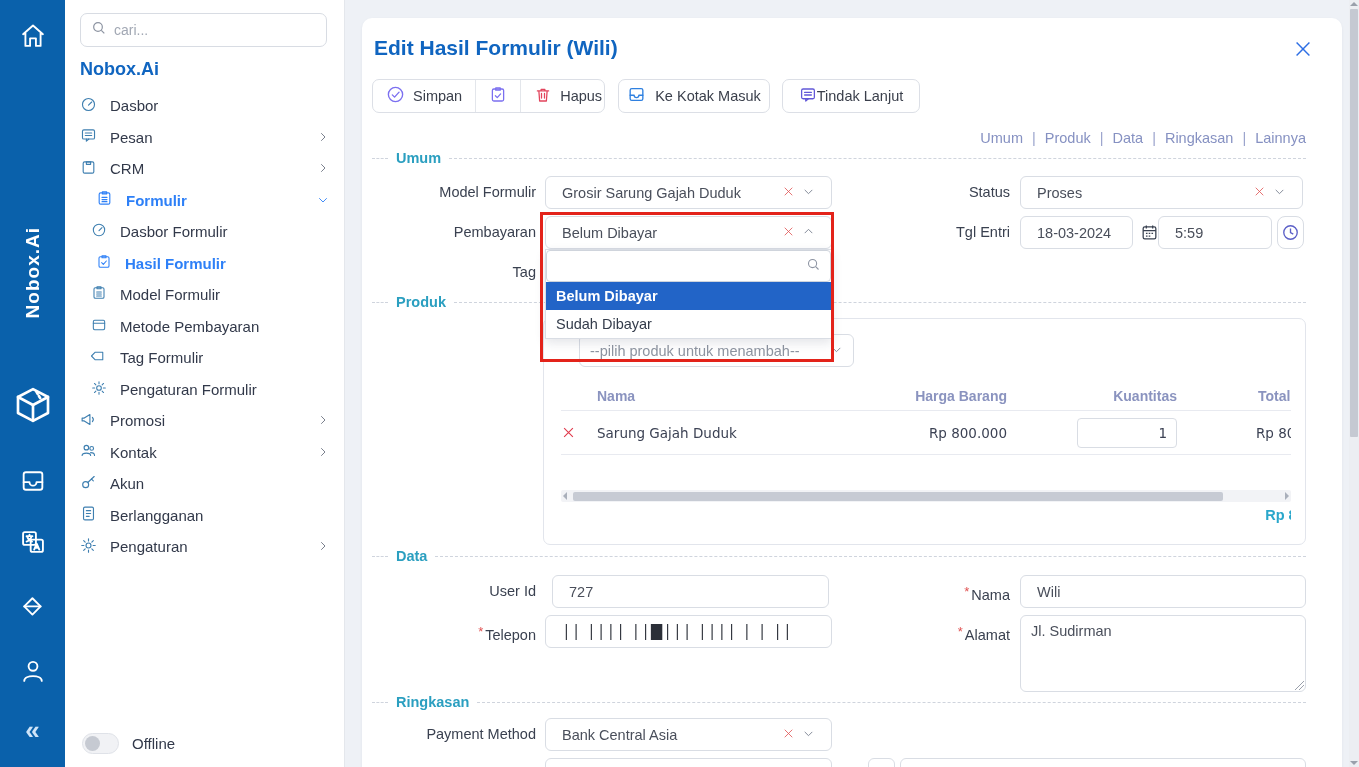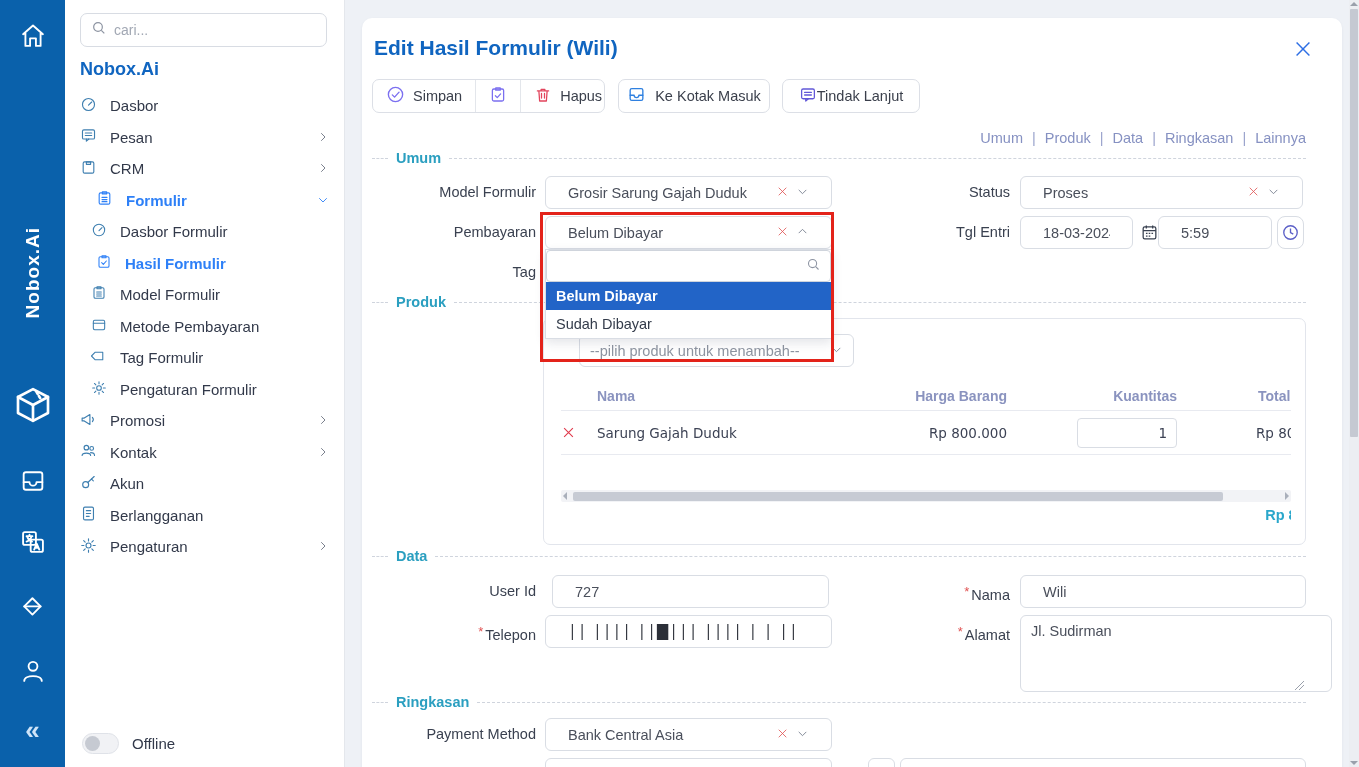--- a/index.html
+++ b/index.html
@@ -60,21 +60,21 @@
 
   .sec-head { position:absolute; left:10px; right:36px; height:16px; display:flex; align-items:center; gap:8px; }
   .sec-head .pre { width:16px; border-top:1px dashed #cfd4dd; }
   .sec-head .t { color:#2b9fc0; font-weight:bold; font-size:14.5px; }
   .sec-head .post { flex:1; border-top:1px dashed #cfd4dd; }
 
   .lbl-l { position:absolute; left:0; width:174px; text-align:right; font-size:14.5px; color:#3a4150; line-height:33px; }
   .lbl-r { position:absolute; left:460px; width:188px; text-align:right; font-size:14.5px; color:#3a4150; line-height:33px; }
   .req { color:#e05252; font-size:13px; vertical-align:4px; margin-right:2px; }
 
-  .field { position:absolute; height:33px; border:1px solid #d9dde4; border-radius:6px; background:#fff; display:flex; align-items:center; padding:0 22px; font-size:14.5px; color:#4a4f5b; gap:7px; }
+  .field { position:absolute; height:33px; border:1px solid #d9dde4; border-radius:6px; background:#fff; display:flex; align-items:center; padding:0 16px; font-size:14.5px; color:#4a4f5b; gap:7px; }
   .field .val { flex:1; white-space:nowrap; overflow:hidden; }
   .field input { border:none; outline:none; width:100%; font-size:14.5px; color:#4a4f5b; background:transparent; font-family:"Liberation Sans",sans-serif; }
   .field svg { flex:0 0 auto; }
   .x-ico svg { stroke:#e05252; stroke-width:1.5; fill:none; }
   .chev-ico svg { stroke:#7a8291; stroke-width:1.7; fill:none; }
 
   .annot { position:absolute; left:178px; top:194px; width:294px; height:150px; border:3px solid #e3231a; z-index:9; pointer-events:none; }
   .dd-panel { position:absolute; left:183px; top:231px; width:287px; background:#fff; border:1px solid #d9dde4; box-shadow:0 4px 10px rgba(30,40,70,.12); z-index:8; }
   .dd-search { height:32px; border:1px solid #cfd4dc; border-radius:4px; margin:0; display:flex; align-items:center; padding:0 9px; }
   .dd-search input { border:none; outline:none; flex:1; font-size:14px; font-family:"Liberation Sans",sans-serif; }
@@ -513,21 +513,21 @@
     <div class="field" style="left:658px; top:557px; width:286px;">
       <input value="Wili" style="">
     </div>
 
     <div class="lbl-l" style="top:597px;"><span class="req">*</span><span>Telepon</span></div>
     <div class="field" style="left:183px; top:597px; width:287px;">
       <input style="font-family: &quot;DejaVu Sans&quot;, sans-serif; letter-spacing: 1px; color: rgb(43, 47, 56);" value="││ ││││ ││█│││ ││││ │ │ ││">
     </div>
 
     <div class="lbl-r" style="top:597px;text-align:right;"><span class="req">*</span><span>Alamat</span></div>
-    <textarea class="area" style="left: 658px; top: 597px; width: 312px; height: 77px;">Jl. Sudirman</textarea>
+    <textarea class="area" style="left: 658px; top: 597px; width: 286px; height: 77px;">Jl. Sudirman</textarea>
     <div class="resize-handle" style="left:932px; top:662px;"></div>
 
     <div class="sec-head" style="top:676px;">
       <span class="pre"></span>
         <span class="t">Ringkasan</span>
         <span class="post"></span>
     </div>
 
     <div class="lbl-l" style="top:700px;">Payment Method</div>
     <div class="field" style="left:183px; top:700px; width:287px;">

